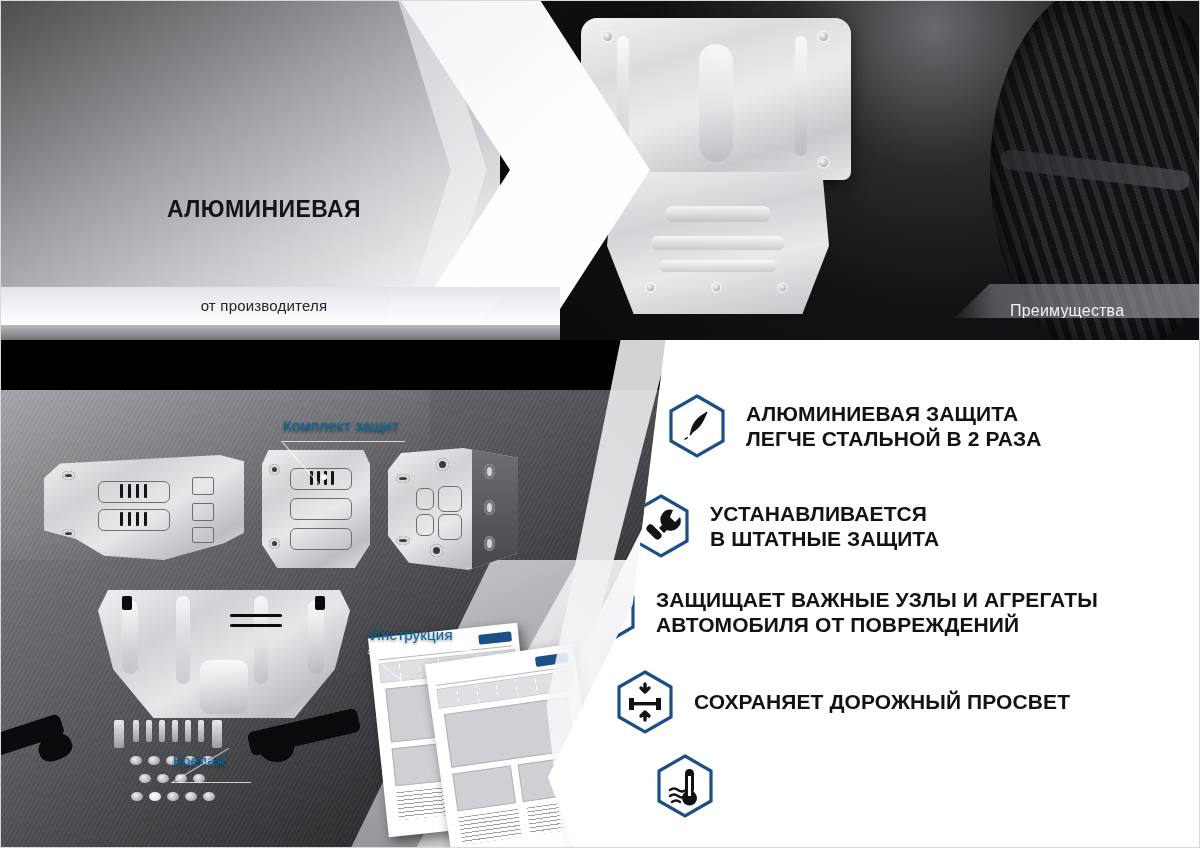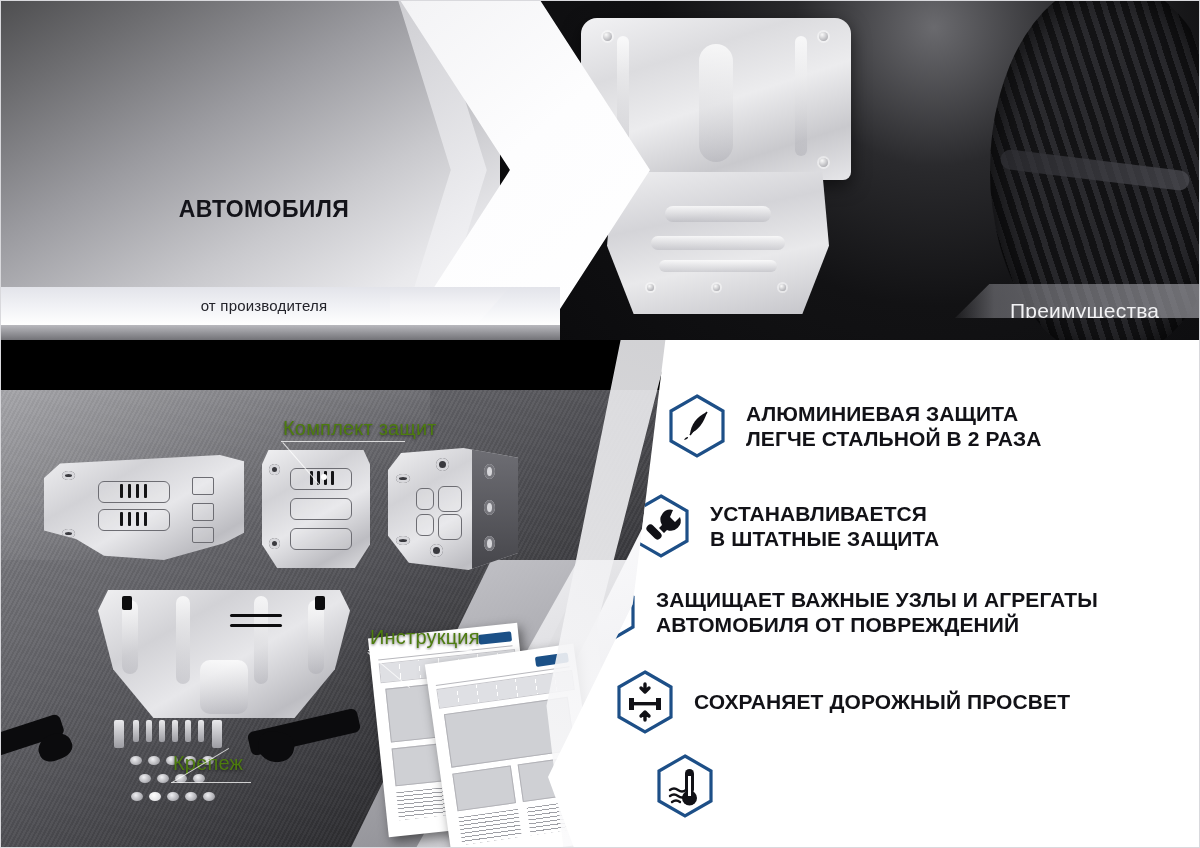--- a/index.html
+++ b/index.html
@@ -109,21 +109,21 @@
         background:radial-gradient(circle at 35% 30%,#fafafa,#9a9aa0);
         box-shadow:0 0 0 2px rgba(255,255,255,.45);}
   .crease{position:absolute;background:linear-gradient(180deg,rgba(255,255,255,.75),rgba(160,160,168,.35));border-radius:40px;}
 
   .hero-tag{
     position:absolute;right:0;top:284px;height:34px;width:245px;
     background:linear-gradient(90deg,rgba(120,120,126,.10) 0%,rgba(125,125,131,.62) 16%,rgba(150,150,156,.72) 100%);
     clip-path:polygon(14% 0,100% 0,100% 100%,0 100%);
     display:flex;align-items:center;
   }
-  .hero-tag span{color:#f2f2f4;font-size:21px;margin-left:55px;letter-spacing:.2px;margin-top:20px;}
+  .hero-tag span{color:#f2f2f4;font-size:16px;margin-left:55px;letter-spacing:.2px;margin-top:20px;}
 
   
   .black-band{
     position:absolute;left:0;top:340px;width:700px;height:50px;background:#000000;
   }
   .band-shine{
     position:absolute;left:0;top:325px;width:560px;height:16px;
     background:linear-gradient(180deg,#b9b9be,#6e6e73);
   }
 
@@ -154,21 +154,21 @@
   .sp{position:absolute;}
   .sp-body{
     background:linear-gradient(150deg,#f0f0f2 0%,#d2d2d6 30%,#e7e7ea 55%,#bdbdc2 82%,#dedee1 100%);
     box-shadow:6px 10px 18px rgba(0,0,0,.45);
   }
   .pad{position:absolute;border:1px solid #6d6d73;border-radius:6px;background:rgba(255,255,255,.10);}
   .slot{position:absolute;background:#141416;width:3px;border-radius:1px;}
   .eye{position:absolute;border-radius:50%;background:#3a3a3f;box-shadow:inset 0 0 0 3px #d8d8dc;}
 
   .lbl{
-    position:absolute;color:#4d7c0f;font-size:20px;letter-spacing:.2px;white-space:nowrap;
+    position:absolute;color:#0369a1;font-size:15px;letter-spacing:.2px;white-space:nowrap;
     text-shadow:0 1px 3px rgba(0,0,0,.6);
   }
   .lbl-rule{position:absolute;height:1px;background:rgba(255,255,255,.75);}
   .lbl-lead{position:absolute;background:rgba(255,255,255,.75);height:1px;transform-origin:0 0;}
   .lbl-dot{position:absolute;width:6px;height:6px;border-radius:50%;background:#fff;}
 
   
   .bolt-pin{position:absolute;width:6px;height:22px;border-radius:2px;
     background:linear-gradient(180deg,#e9e9ec,#9c9ca2);}
   .washer{position:absolute;width:12px;height:9px;border-radius:50%;
@@ -259,21 +259,21 @@
   </div>
 
   <div class="tl-arrow2"></div>
   <div class="tl-arrow"></div>
 
   <div class="tl-strip"></div>
   <div class="tl-strip-edge"></div>
 
 
   <div class="tl-title">
-    <div>АВТОМОБИЛЯ</div>
+    <div>АЛЮМИНИЕВАЯ</div>
   </div>
   <div class="tl-sub">от производителя</div>
 
   <div class="band-shine"></div>
   <div class="black-band"></div>
 
   <div class="bl">
     <div class="bl-gloss" style="left:0;top:0"></div>
 
     <div class="wedge w1" style="top:170px"></div>

